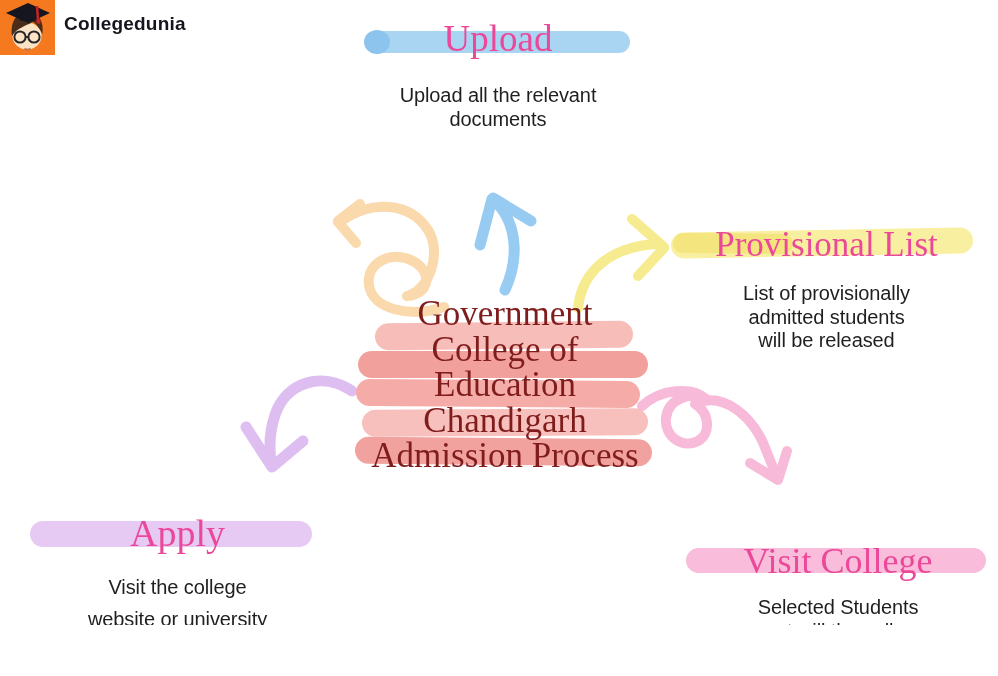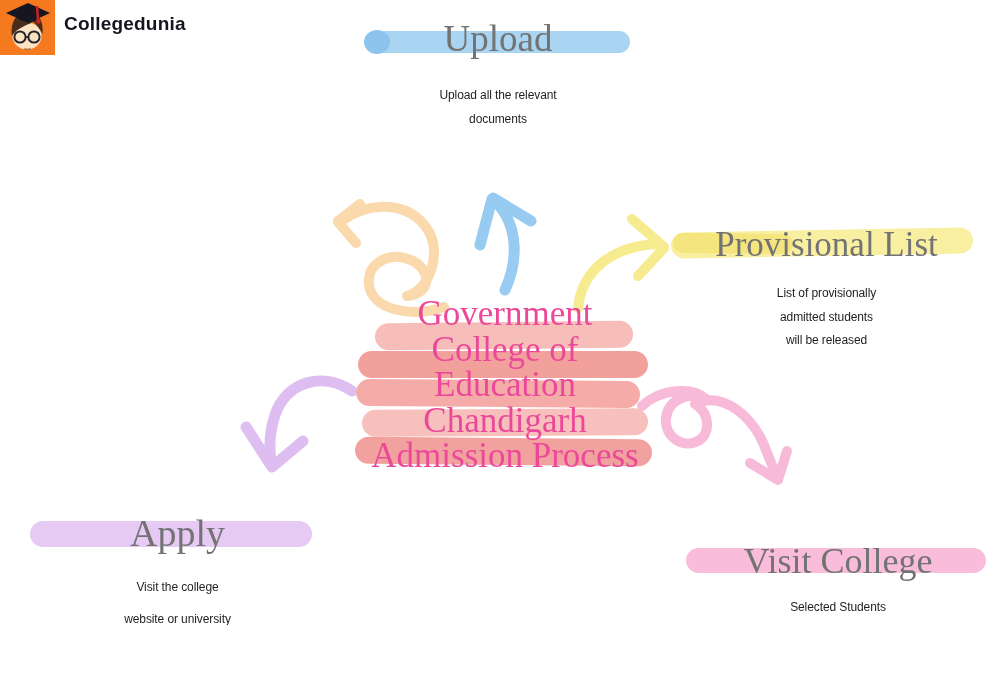--- a/index.html
+++ b/index.html
@@ -11,24 +11,24 @@
   .brand{position:absolute;left:0;top:0;display:flex;align-items:flex-start;z-index:5;}
   .brand-logo{width:55px;height:55px;display:block;}
   .brand-name{margin:13px 0 0 9px;font-size:19px;font-weight:700;color:#15151f;letter-spacing:.2px;}
   
   .arrows{position:absolute;left:0;top:0;width:998px;height:676px;z-index:1;pointer-events:none;}
   .arrows path{fill:none;stroke-linecap:round;stroke-linejoin:round;}
   
   .node{position:absolute;text-align:center;z-index:2;}
   .node h2{
     position:relative;z-index:2;margin:0;font-family:"Liberation Serif",serif;font-weight:400;
-    color:#737373;
+    color:#ec4899;
   }
   .node .desc{
-    position:relative;z-index:2;margin:0;color:#1f1f1f;font-size:12px;line-height:23.5px;
+    position:relative;z-index:2;margin:0;color:#1f1f1f;font-size:20px;line-height:23.5px;
     font-weight:500;letter-spacing:-.1px;white-space:pre-line;
   }
   .hl{position:absolute;z-index:1;border-radius:13px;}
   
   .node-upload{left:352px;top:18px;width:292px;}
   .node-upload h2{font-size:37px;line-height:42px;}
   .node-upload .desc{margin-top:24px;}
   .hl-upload{left:14px;top:13px;width:264px;height:22px;background:#a9d5f3;}
   .hl-upload::before{content:"";position:absolute;left:-2px;top:-1px;width:26px;height:24px;border-radius:50%;background:#8cc4ee;}
   
@@ -50,21 +50,21 @@
   .hl-apply{left:0px;top:13px;width:282px;height:26px;background:#e6caf4;}
   
   .node-visit{left:688px;top:538px;width:300px;}
   .node-visit h2{font-size:36px;line-height:46px;}
   .node-visit .desc{margin-top:11px;line-height:24px;}
   .hl-visit{left:-2px;top:10px;width:300px;height:25px;background:#f9bddb;}
   
   .node-center{left:345px;top:296px;width:320px;}
   .center-title{
     position:relative;z-index:2;margin:0;font-family:"Liberation Serif",serif;font-weight:400;
-    font-size:35px;line-height:35.5px;color:#ec4899;white-space:pre-line;text-align:center;
+    font-size:35px;line-height:35.5px;color:#7f1d1d;white-space:pre-line;text-align:center;
   }
   .center-strokes div{position:absolute;height:27px;border-radius:14px;z-index:1;}
   .cs1{left:30px;top:26px;width:258px;background:#f7bdb9;transform:rotate(-0.6deg);}
   .cs2{left:13px;top:55px;width:290px;background:#f2a09c;}
   .cs3{left:11px;top:84px;width:284px;background:#f5aca8;transform:rotate(0.4deg);}
   .cs4{left:17px;top:113px;width:286px;background:#f7c0bc;transform:rotate(-0.3deg);}
   .cs5{left:10px;top:142px;width:297px;background:#f2a29e;transform:rotate(0.5deg);}
 </style>
 </head>
 <body>

